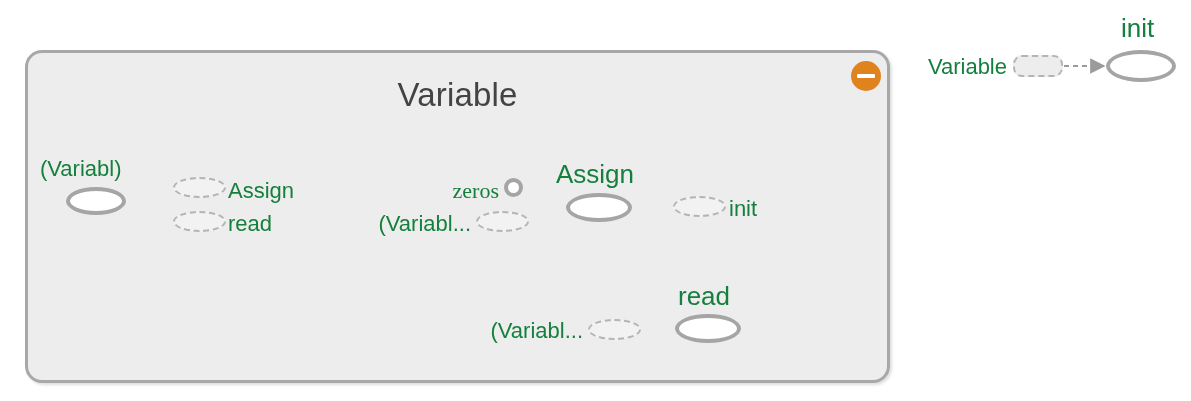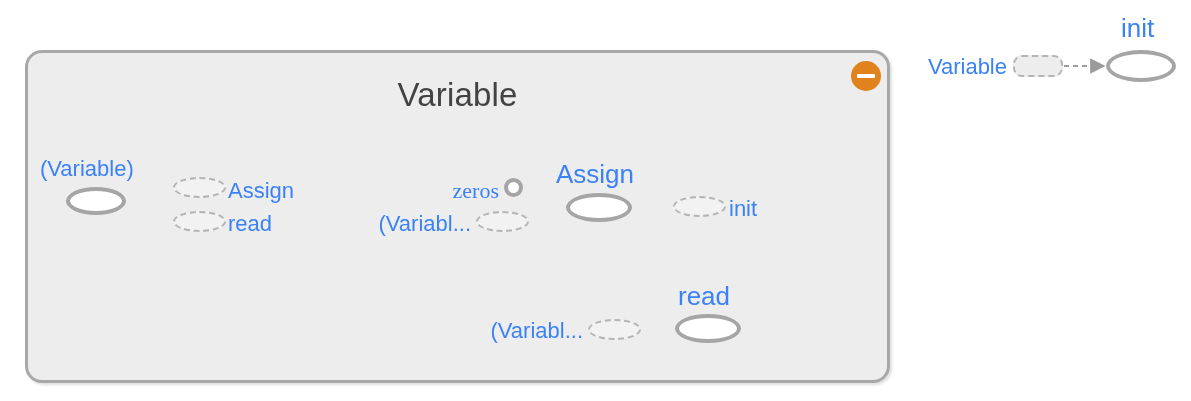--- a/index.html
+++ b/index.html
@@ -100,21 +100,21 @@
     box-sizing: border-box;
     background: #ffffff;
     border: 4px solid #a5a5a5;
     border-radius: 50%;
   }
 
   
   .lbl {
     position: absolute;
     font-size: 22px;
-    color: #3b82f6;
+    color: #15803d;
     line-height: 1;
     white-space: nowrap;
     pointer-events: none;
   }
   .lbl.r { text-align: right; }
 </style>
 </head>
 <body>
 
 <svg id="canvas" viewBox="0 0 1191 401" width="1191" height="401" xmlns="http://www.w3.org/2000/svg">
@@ -158,21 +158,21 @@
 
 <div class="group-box">
   <div class="group-title">Variable</div>
 </div>
 
 <div class="collapse-btn">
   <div class="bar"></div>
 </div>
 
 <div class="op-node" style="left:66px; top:187px; width:60px; height:28px;"></div>
-<div class="lbl" style="left:40px; top:158px;">(Variable)</div>
+<div class="lbl" style="left:40px; top:158px;">(Variabl)</div>
 
 <div class="ref-node" style="left:173px; top:177px; width:53px; height:21px;"></div>
 <div class="lbl" style="left:228px; top:180px;">Assign</div>
 
 <div class="ref-node" style="left:173px; top:211px; width:53px; height:21px;"></div>
 <div class="lbl" style="left:228px; top:213px;">read</div>
 
 <div class="dot-node" style="left:504px; top:178px; width:19px; height:19px;"></div>
 <div class="lbl r" style="left:383px; top:180px; width:116px;font-family:Liberation Serif, serif;">zeros</div>
 

